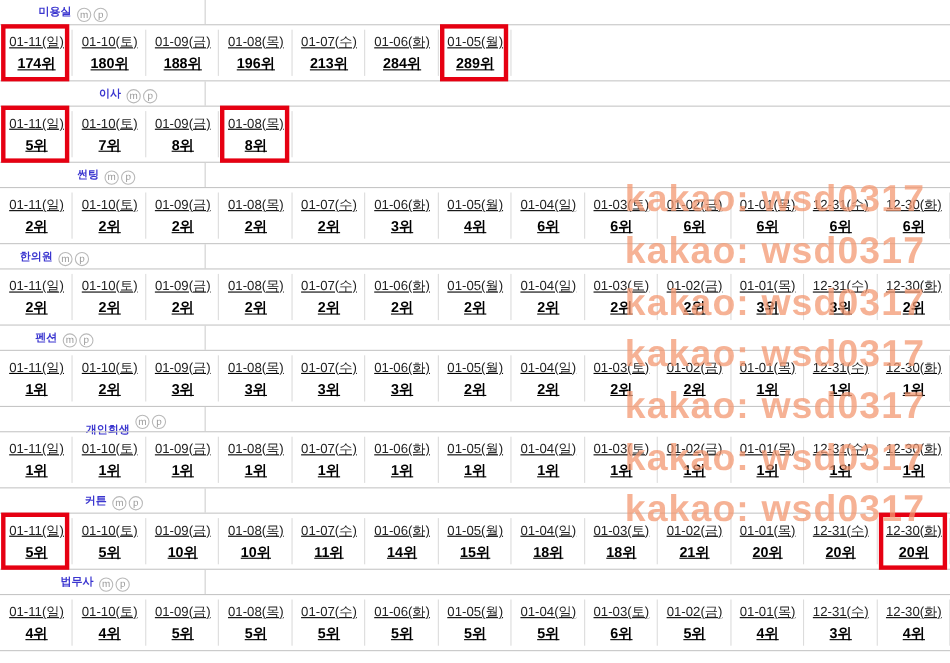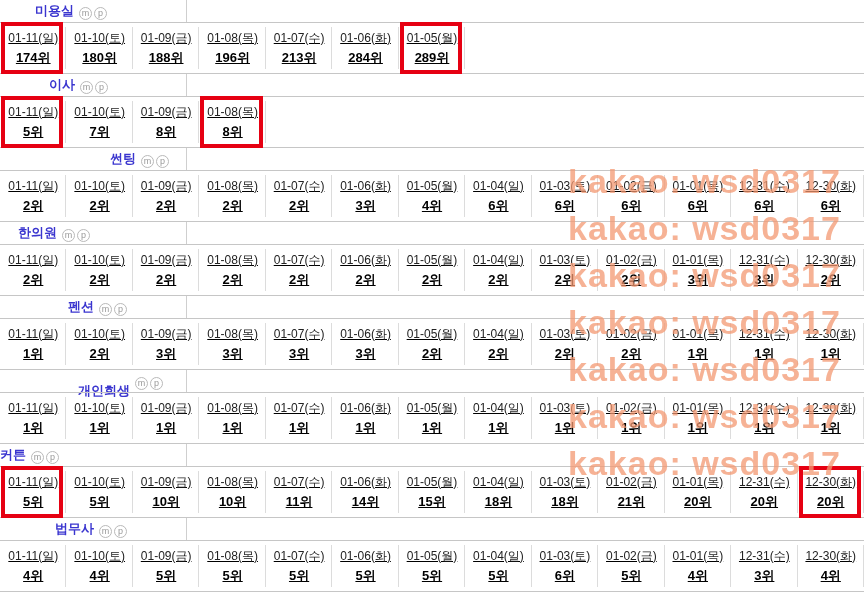--- a/index.html
+++ b/index.html
@@ -2,21 +2,21 @@
 <html><head>
 <meta charset="utf-8">
 <style>
   * { box-sizing: border-box; margin: 0; padding: 0; }
   html, body { width: 864px; height: 603px; overflow: hidden; background: #fff;
     font-family: "Liberation Sans", sans-serif; }
   .page { position: relative; width: 864px; height: 603px; background: #fff; }
 
   .label-band { position: relative; height: 22px; display: flex; align-items: center; }
   .sec:first-child .label-band { height: 28px; }
-  .kw { font-weight: bold; font-size: 13px; color: #3a35cf; cursor: pointer; }
+  .kw { font-weight: bold; font-size: 10px; color: #3a35cf; cursor: pointer; }
   .badge { display: inline-flex; align-items: center; justify-content: center;
     width: 13px; height: 13px; border: 1px solid #b9b9b9; border-radius: 50%;
     color: #9a9a9a; font-size: 9px; line-height: 11px; margin-left: 2px; margin-top: 4px; }
   .badge.first { margin-left: 5px; }
   .vline { position: absolute; left: 186px; top: 0; bottom: 0; width: 1px; background: #cfcfcf; }
 
   .data-row { position: relative; display: grid; grid-template-columns: repeat(13, 1fr);
     height: 52px; border-top: 1px solid #c6c6c6; border-bottom: 1px solid #c6c6c6; text-decoration: underline; }
   .cell { position: relative; display: flex; flex-direction: column; align-items: center;
     justify-content: center; gap: 2px; }
@@ -79,21 +79,21 @@
       </div>
         <div class="cell hl">
         <div class="date">01-05(월)</div>
         <div class="rank">289위</div>
       </div>
       </div>
   </section>
 
   <section class="sec">
     <div class="label-band">
-      <span class="kw" style="margin-left: 49px;">이사</span>
+      <span class="kw" style="margin-left: 90px;">이사</span>
       <span class="badge first">m</span>
       <span class="badge">p</span>
       <span class="vline"></span>
     </div>
     <div class="data-row">
 
     <div class="cell hl">
         <div class="date">01-11(일)</div>
         <div class="rank">5위</div>
       </div>
@@ -107,21 +107,21 @@
       </div>
         <div class="cell hl">
         <div class="date">01-08(목)</div>
         <div class="rank">8위</div>
       </div>
       </div>
   </section>
 
   <section class="sec">
     <div class="label-band">
-      <span class="kw" style="margin-left: 110px;">썬팅</span>
+      <span class="kw" style="margin-left: 70px;">썬팅</span>
       <span class="badge first">m</span>
       <span class="badge">p</span>
       <span class="vline"></span>
     </div>
     <div class="data-row">
 
     <div class="cell">
         <div class="date">01-11(일)</div>
         <div class="rank">2위</div>
       </div>
@@ -235,21 +235,21 @@
       </div>
         <div class="cell">
         <div class="date">12-30(화)</div>
         <div class="rank">2위</div>
       </div>
       </div>
   </section>
 
   <section class="sec">
     <div class="label-band">
-      <span class="kw" style="margin-left: 68px;">펜션</span>
+      <span class="kw" style="margin-left: 32px;">펜션</span>
       <span class="badge first">m</span>
       <span class="badge">p</span>
       <span class="vline"></span>
     </div>
     <div class="data-row">
 
     <div class="cell">
         <div class="date">01-11(일)</div>
         <div class="rank">1위</div>
       </div>
@@ -363,21 +363,21 @@
       </div>
         <div class="cell">
         <div class="date">12-30(화)</div>
         <div class="rank">1위</div>
       </div>
       </div>
   </section>
 
   <section class="sec">
     <div class="label-band">
-      <span class="kw" style="">커튼</span>
+      <span class="kw" style="margin-left: 77px;">커튼</span>
       <span class="badge first">m</span>
       <span class="badge">p</span>
       <span class="vline"></span>
     </div>
     <div class="data-row">
 
     <div class="cell hl">
         <div class="date">01-11(일)</div>
         <div class="rank">5위</div>
       </div>

